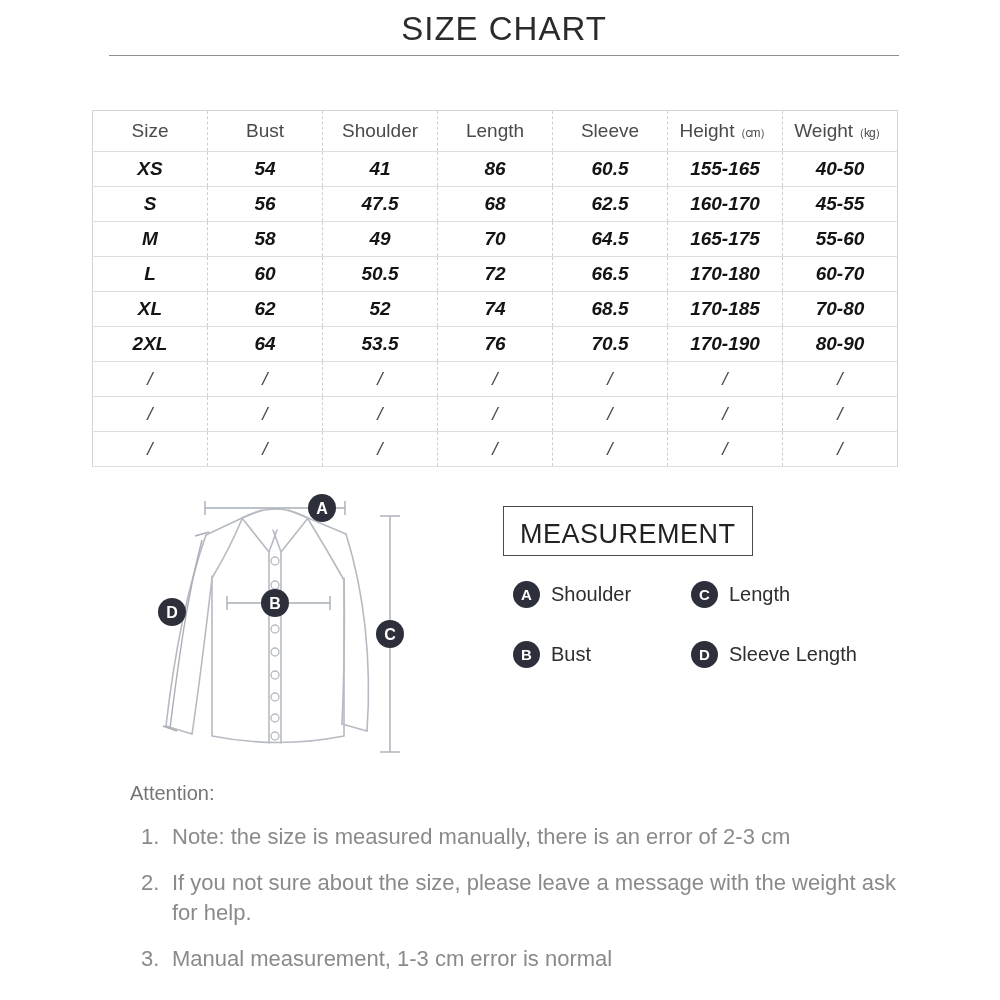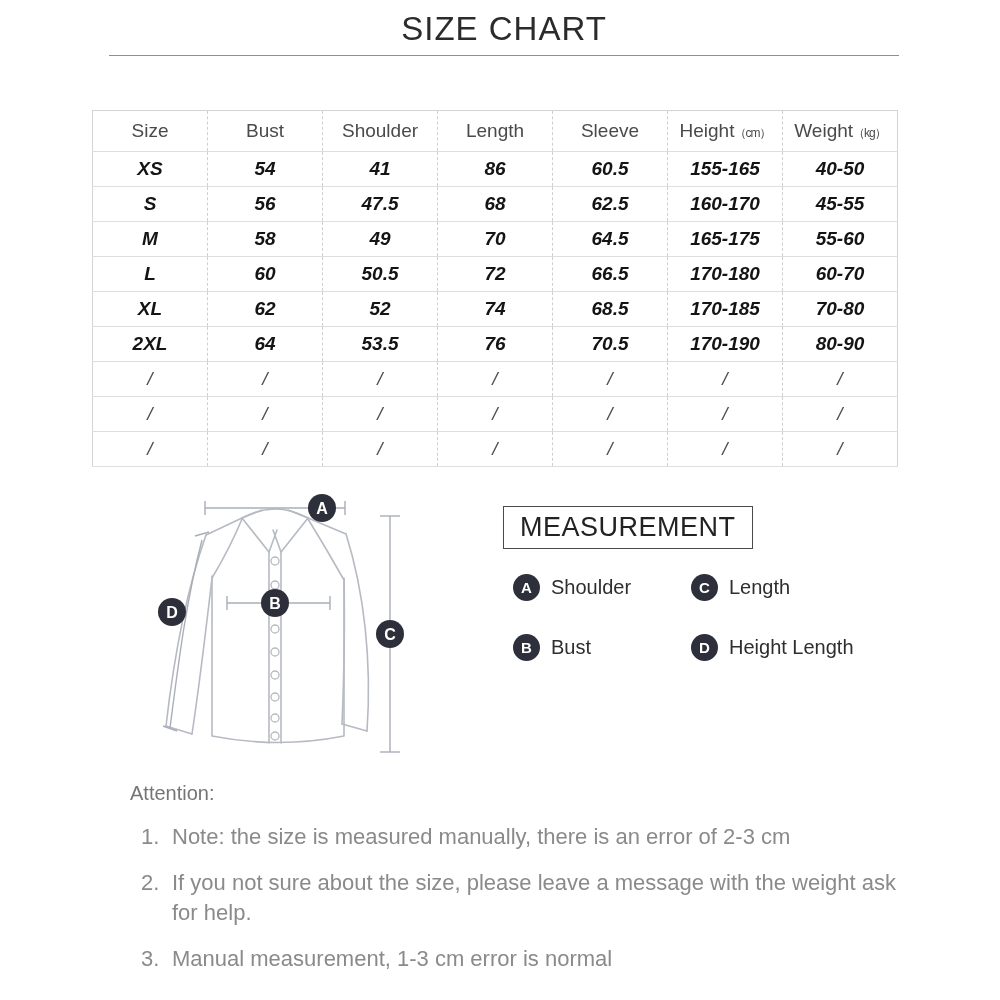--- a/index.html
+++ b/index.html
@@ -26,21 +26,21 @@
   .size-table th:last-child, .size-table td:last-child { border-right:none; }
   .size-table th { height:40px; font-size:19px; font-weight:normal; color:#4a4a4a; }
   .size-table th .unit { font-size:12px; letter-spacing:-1px; }
   .size-table td { height:34px; font-size:19px; font-weight:bold; font-style:italic; color:#141414; }
   .size-table tr.placeholder-row td { font-weight:normal; color:#4f4f4f; }
 
   
   .shirt-svg { position:absolute; left:128px; top:486px; }
   .measurement-panel { position:absolute; left:503px; top:506px; }
   .measurement-box {
-    display:inline-block; border:1px solid #4a4a4a; padding:5px 16px 5px;
+    display:inline-block; border:1px solid #4a4a4a; padding:12px 16px 5px;
     font-size:27px; color:#222; letter-spacing:0.5px;
   }
   .legend { display:grid; grid-template-columns:178px auto; row-gap:33px; margin:25px 0 0 10px; }
   .legend-item { display:flex; align-items:center; }
   .badge {
     width:27px; height:27px; border-radius:50%; background:#2d303a; color:#fff;
     font-size:15px; font-weight:bold; display:flex; align-items:center;
     justify-content:center; flex:0 0 27px;
   }
   .legend-label { margin-left:11px; font-size:20px; color:#2e2e2e; }
@@ -226,21 +226,21 @@
     <div class="legend-item">
       <span class="badge">C</span>
       <span class="legend-label">Length</span>
     </div>
     <div class="legend-item">
       <span class="badge">B</span>
       <span class="legend-label">Bust</span>
     </div>
     <div class="legend-item">
       <span class="badge">D</span>
-      <span class="legend-label">Height Length</span>
+      <span class="legend-label">Sleeve Length</span>
     </div>
   </div>
 </div>
 
 <div class="attention">
   <div class="attention-heading">Attention:</div>
   <div class="attention-item">
     <span class="attention-num">1.</span>
     <span class="attention-text">Note: the size is measured manually, there is an error of 2-3 cm</span>
   </div>

